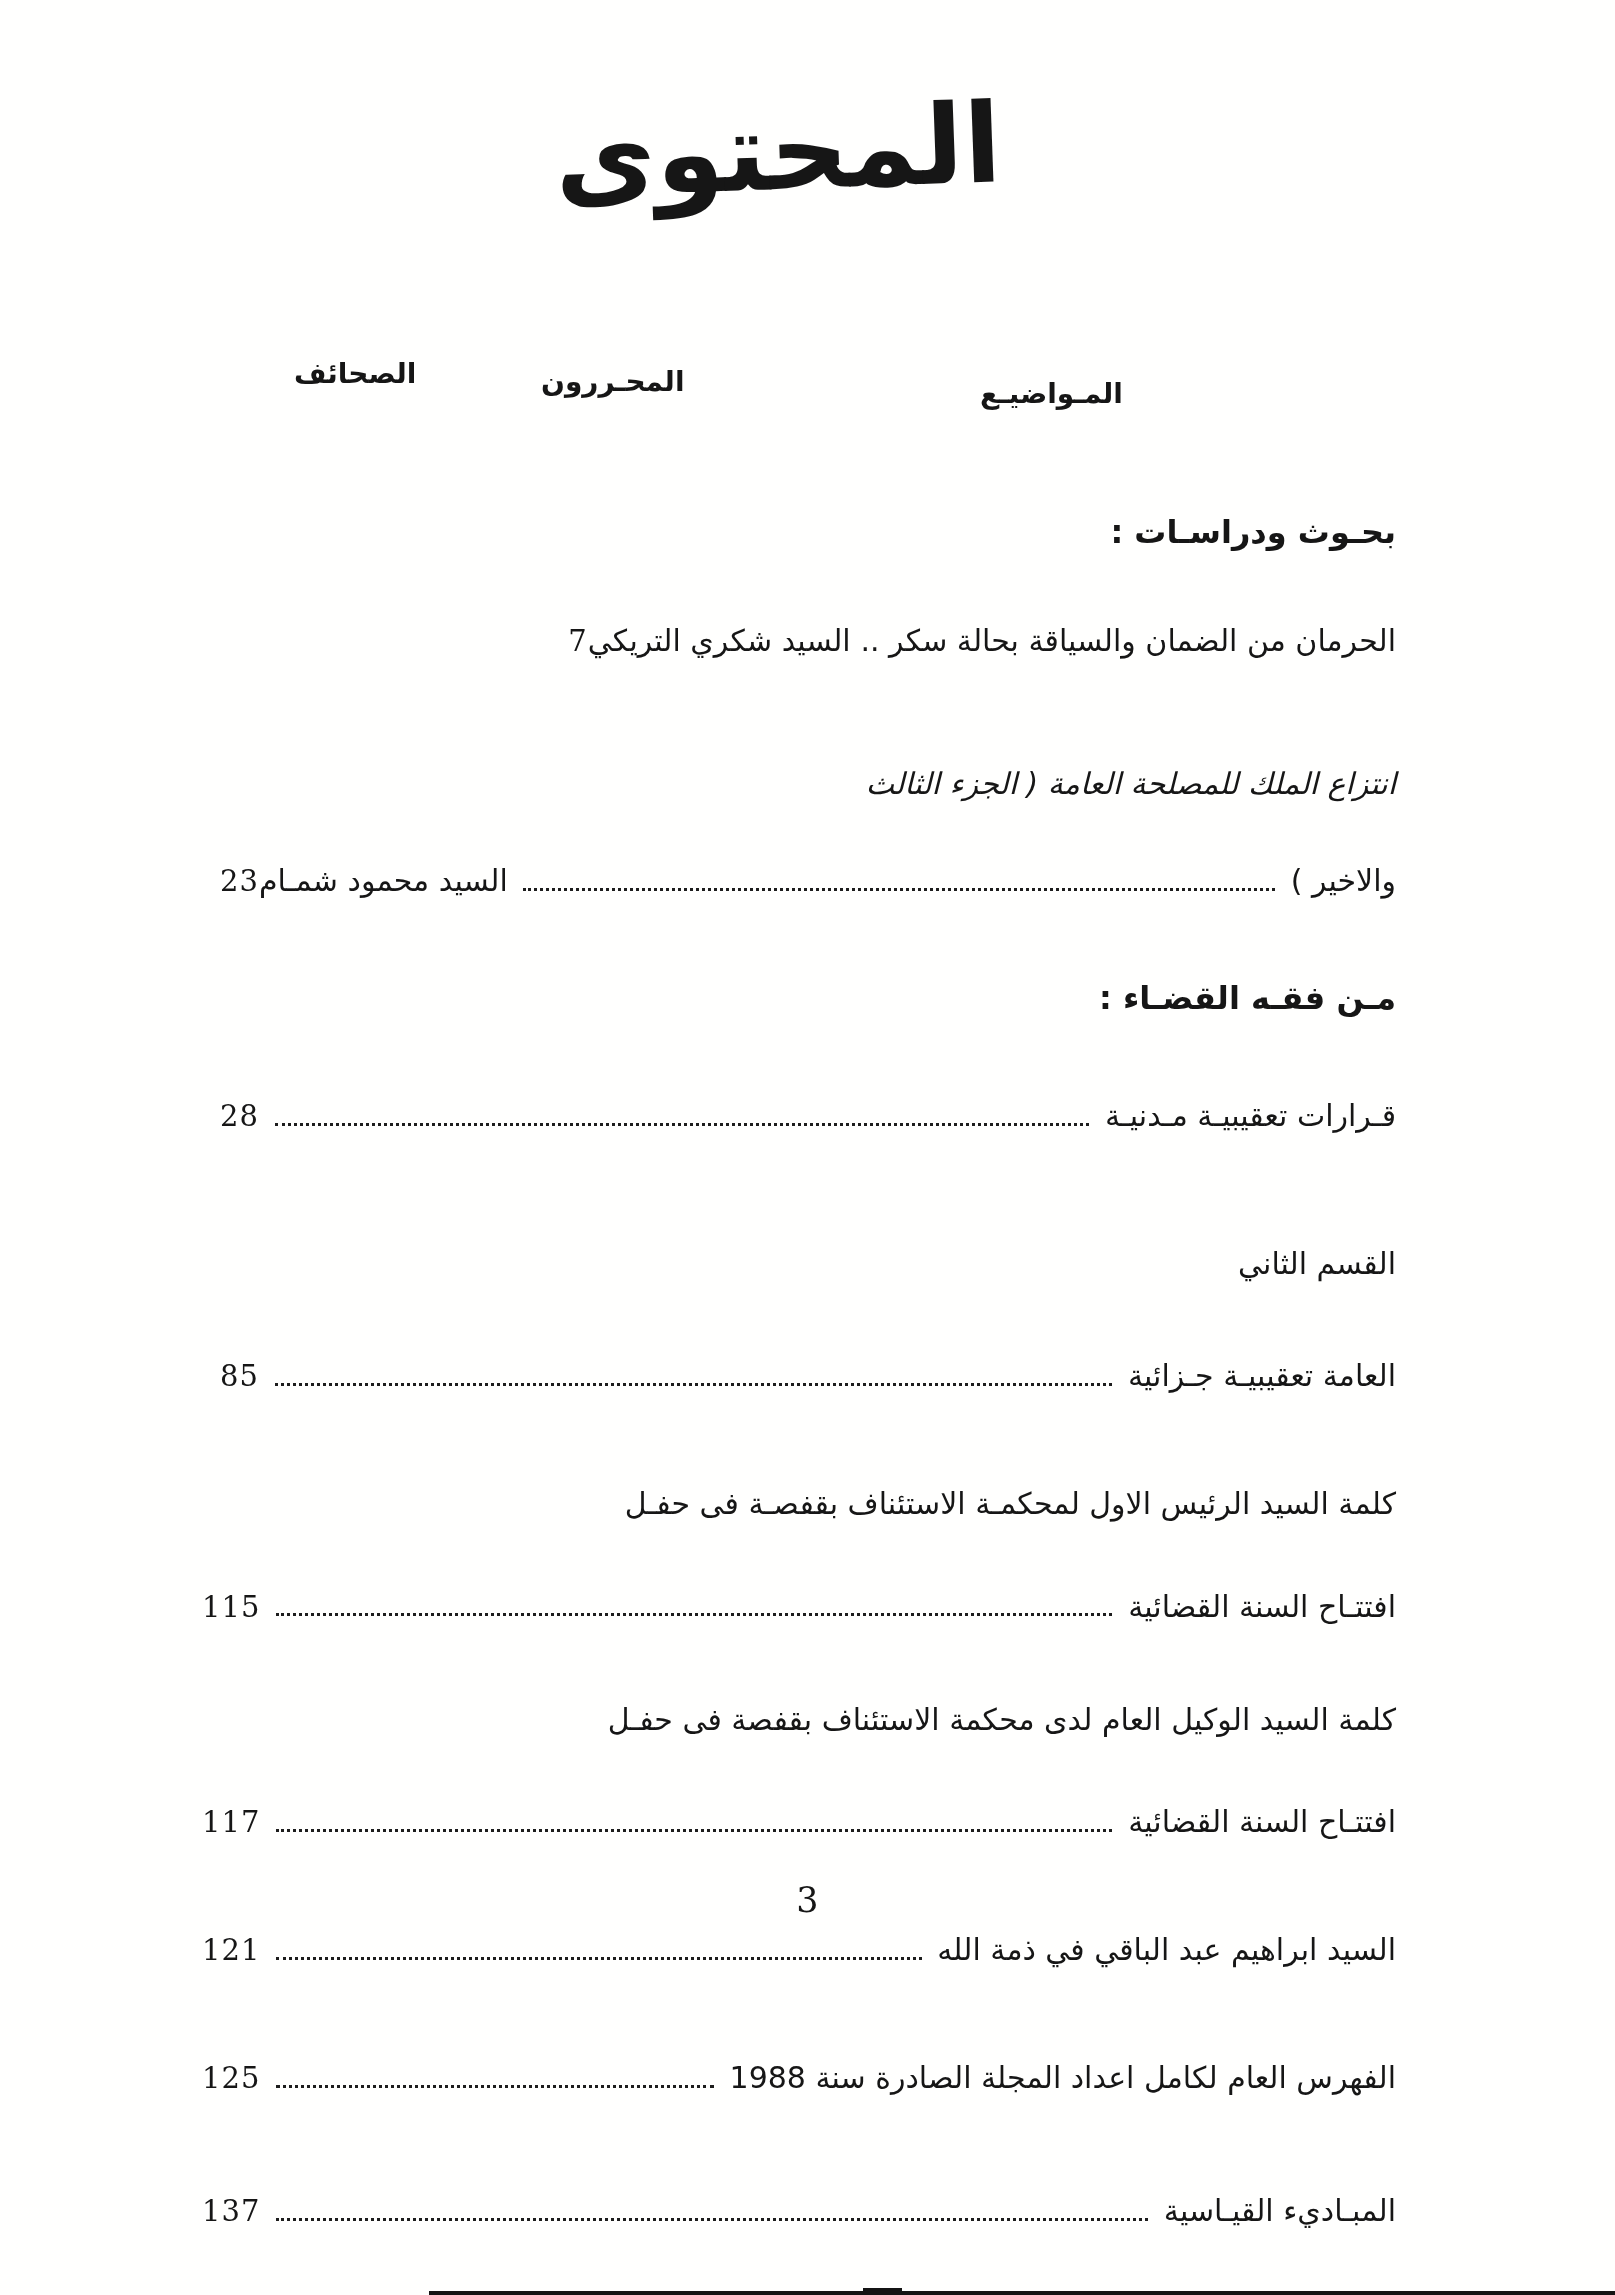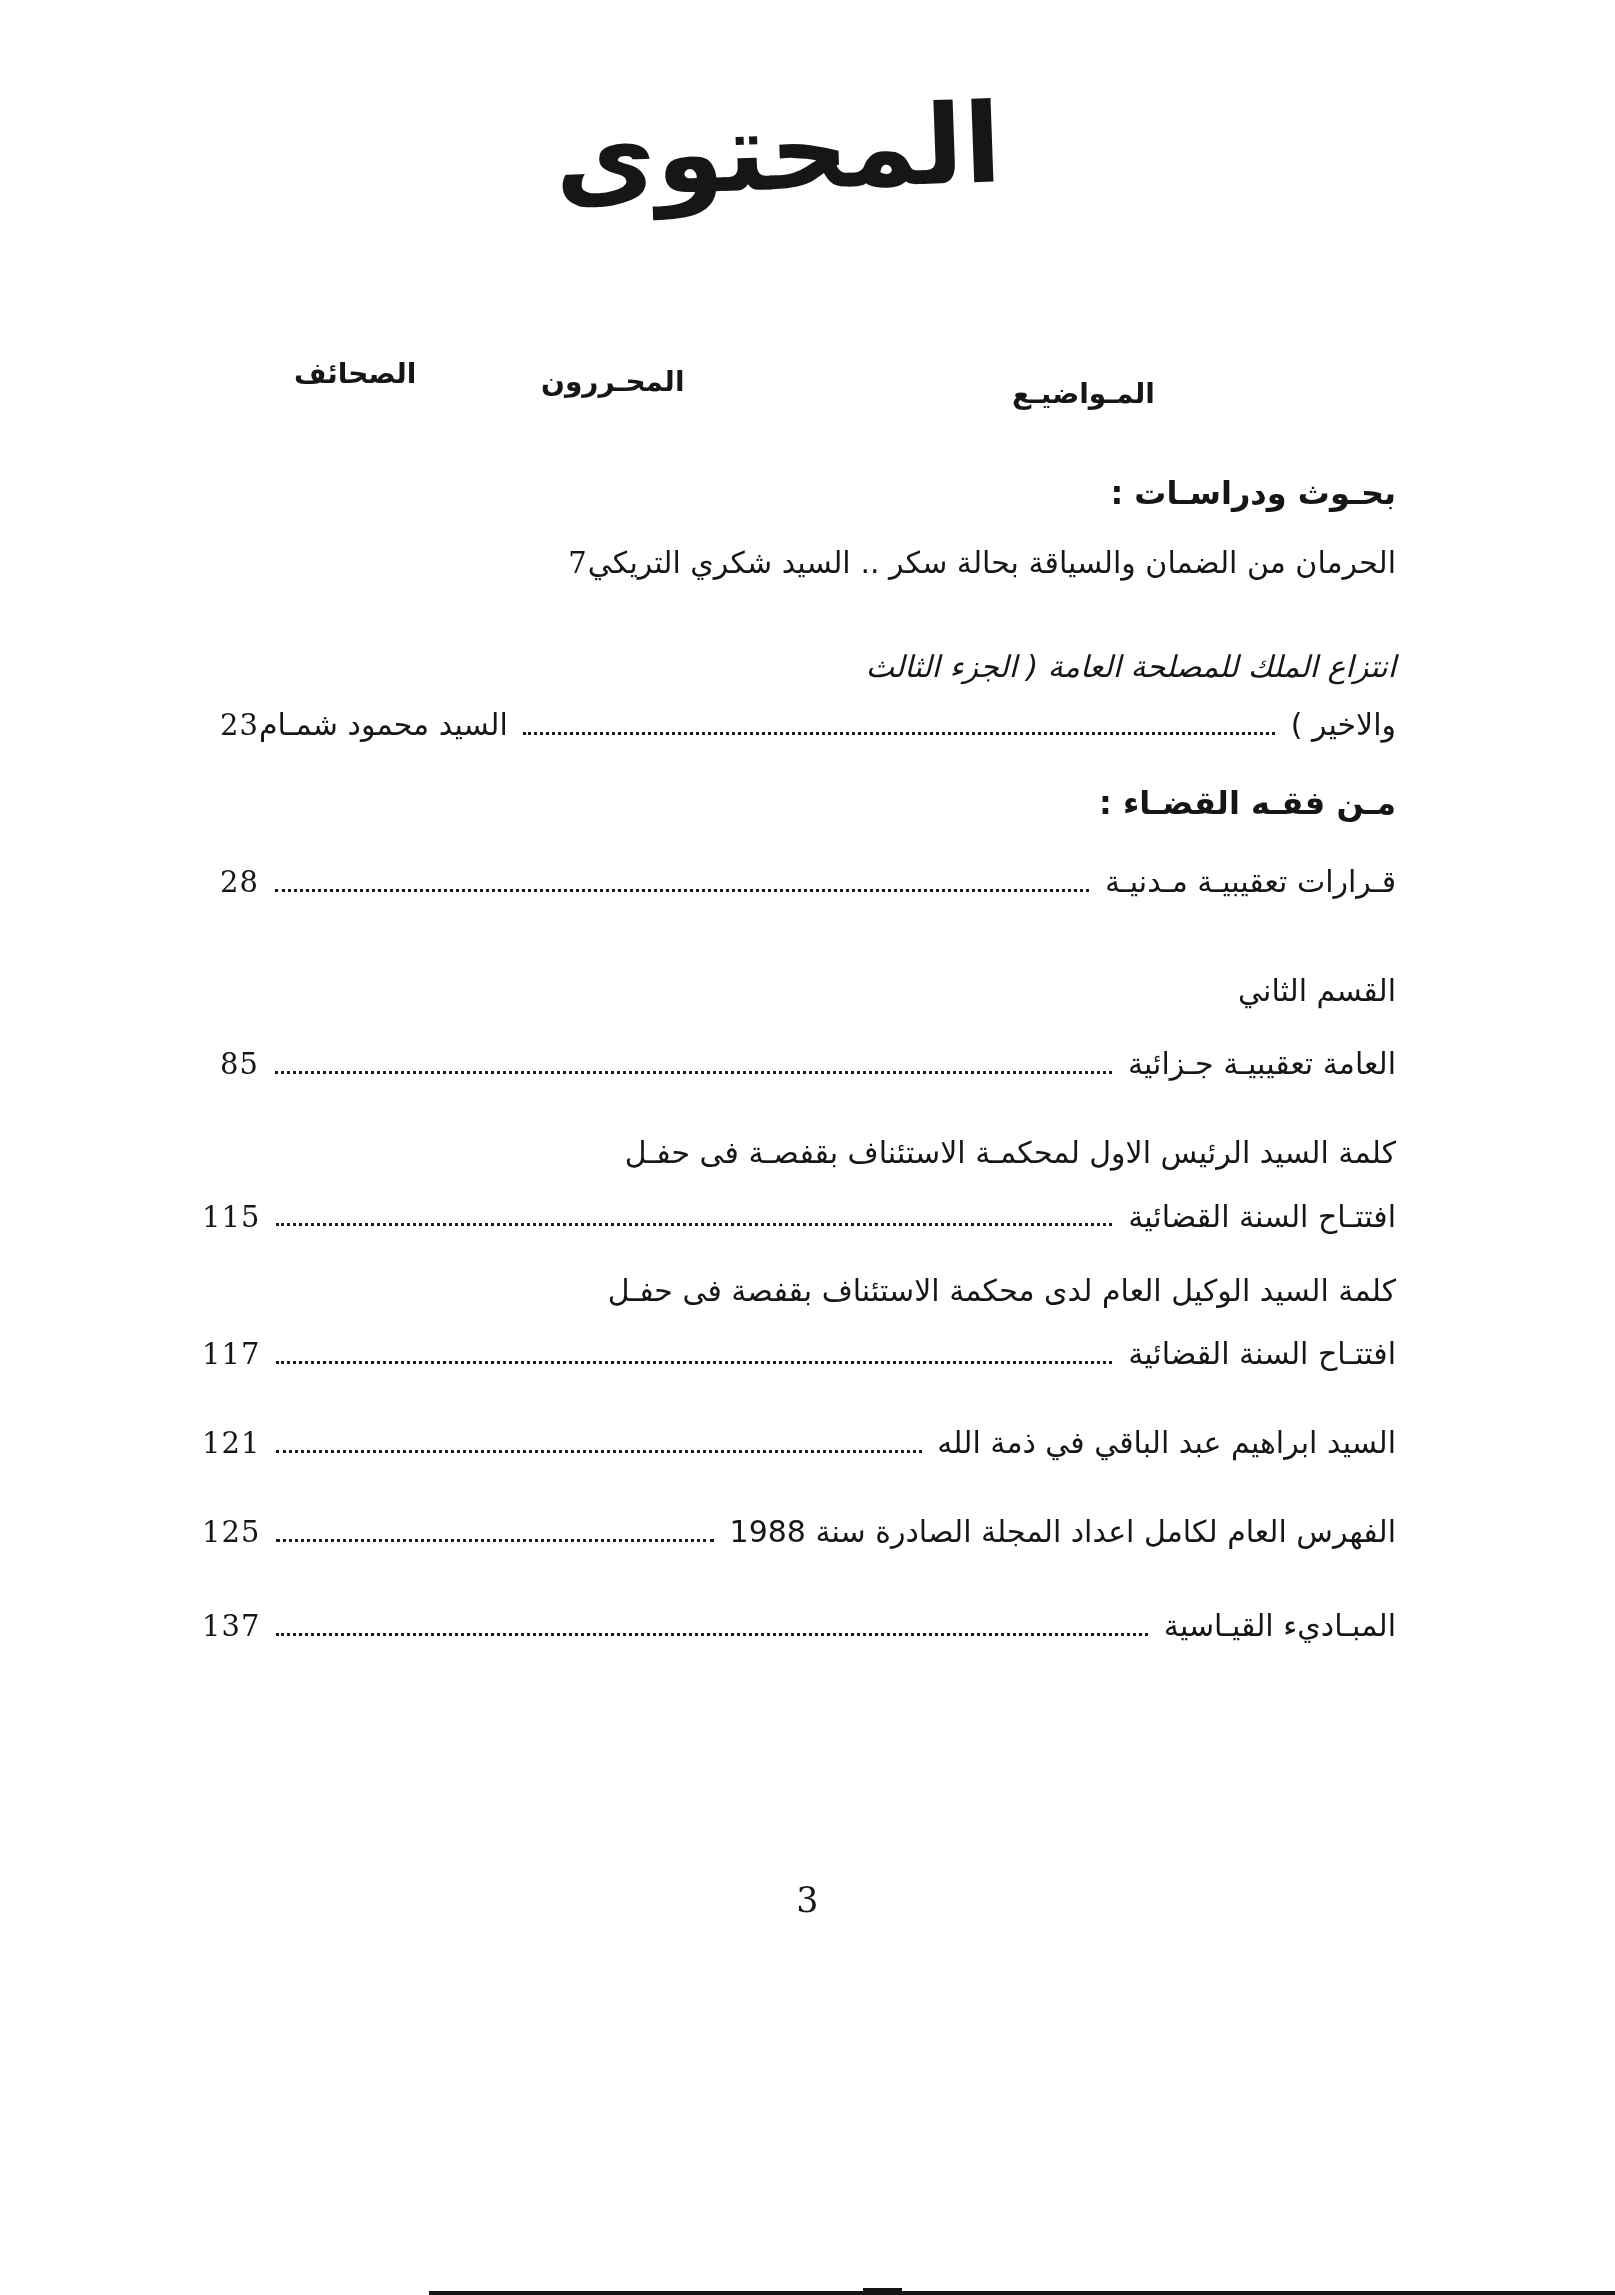--- a/index.html
+++ b/index.html
@@ -25,36 +25,36 @@
   }
   .col-headers{
     position:absolute;
     top:351px;left:0;right:0;height:59px;
     font-weight:bold;
     font-size:28px;
   }
   .col-headers .h{position:absolute;white-space:nowrap;}
   .h-pages{left:294px;top:5.9px;}
   .h-editors{left:541px;top:13.7px;}
-  .h-topics{left:1012px;top:25.5px;}
+  .h-topics{left:980px;top:25.5px;}
   .toc{
     position:absolute;
     top:472px;
     right:219px;
     left:202px;
   }
   .row{
     display:flex;
     direction:rtl;
     align-items:baseline;
     font-size:30px;
     line-height:43px;
     white-space:nowrap;
   }
-  .row .t{white-space:nowrap;}
+  .row .t{white-space:nowrap;margin-top:39px;}
   .bold{font-weight:normal;}
   .section{font-weight:bold;font-size:32px;}
   .leader{
     flex:1 1 auto;
     min-width:35px;
     align-self:flex-end;
     border-bottom:3.9px dotted #1d1d1d;
     margin:0 15.7px 12.7px 15.7px;
   }
   .num{

